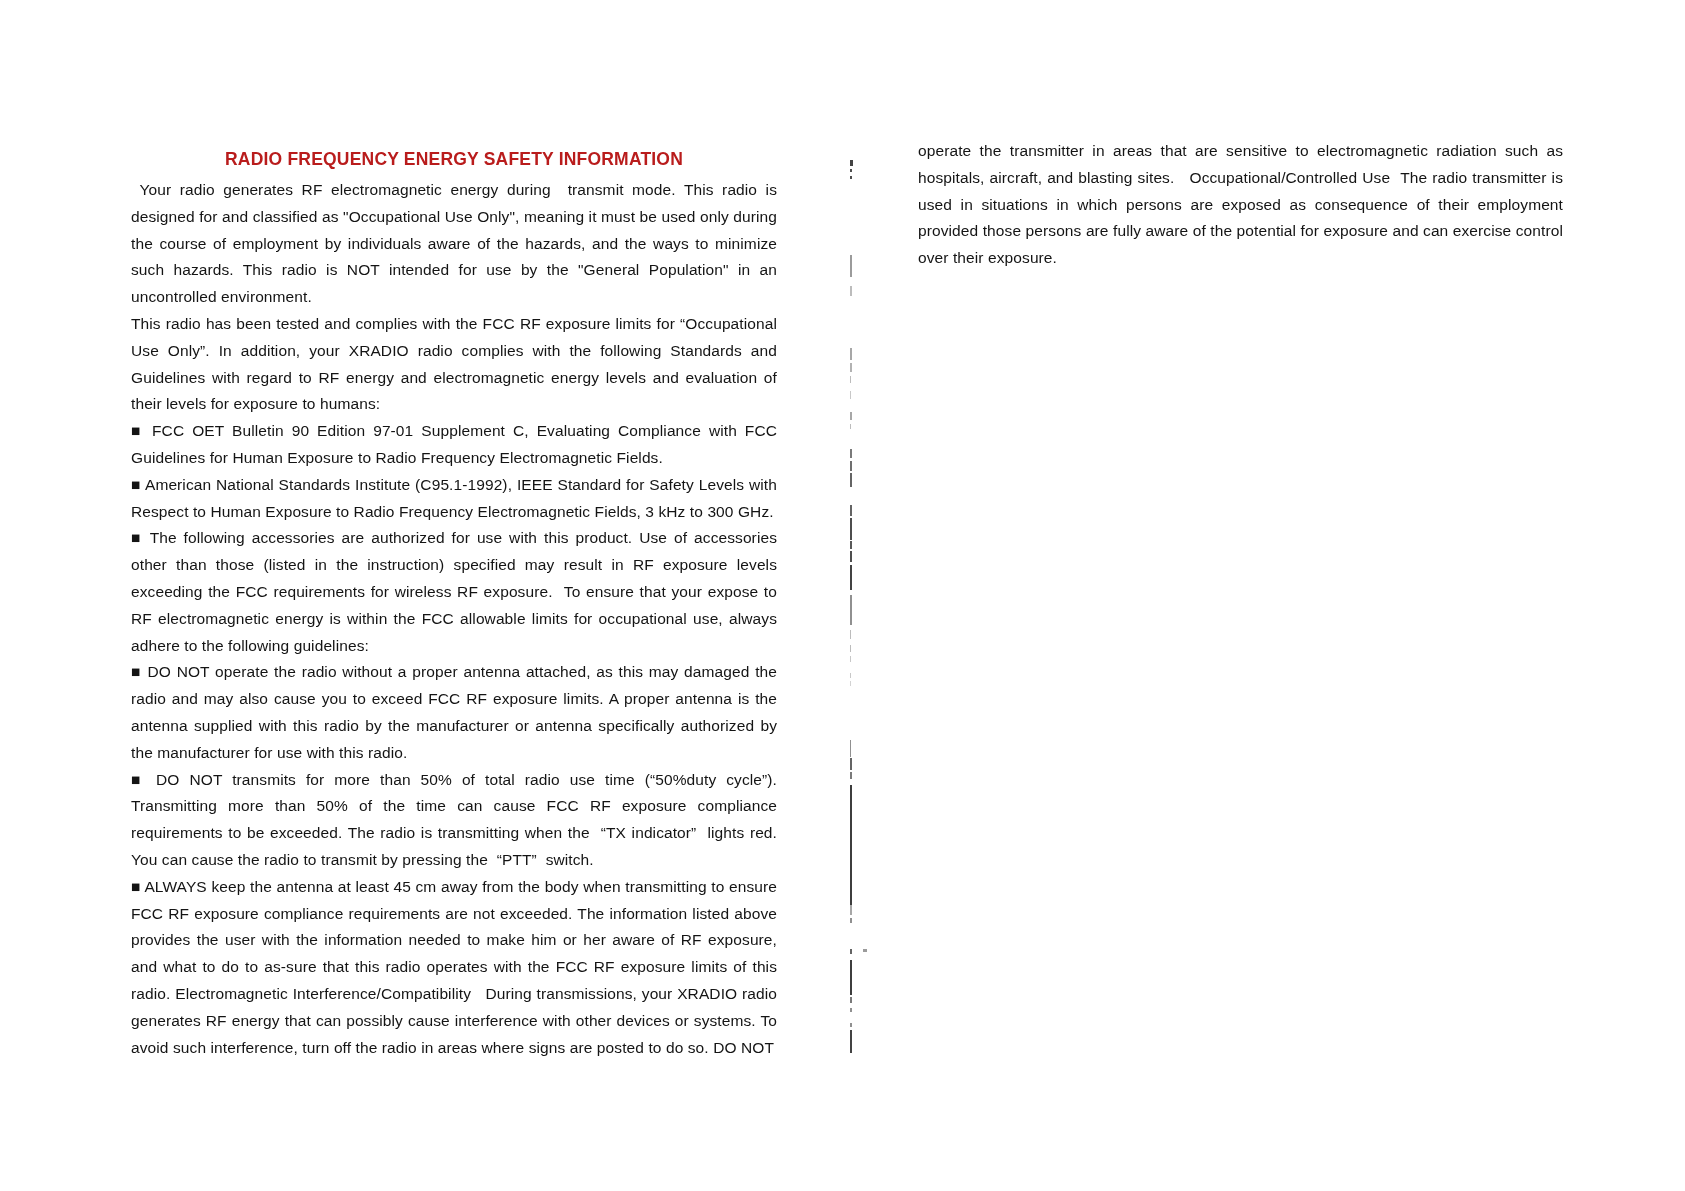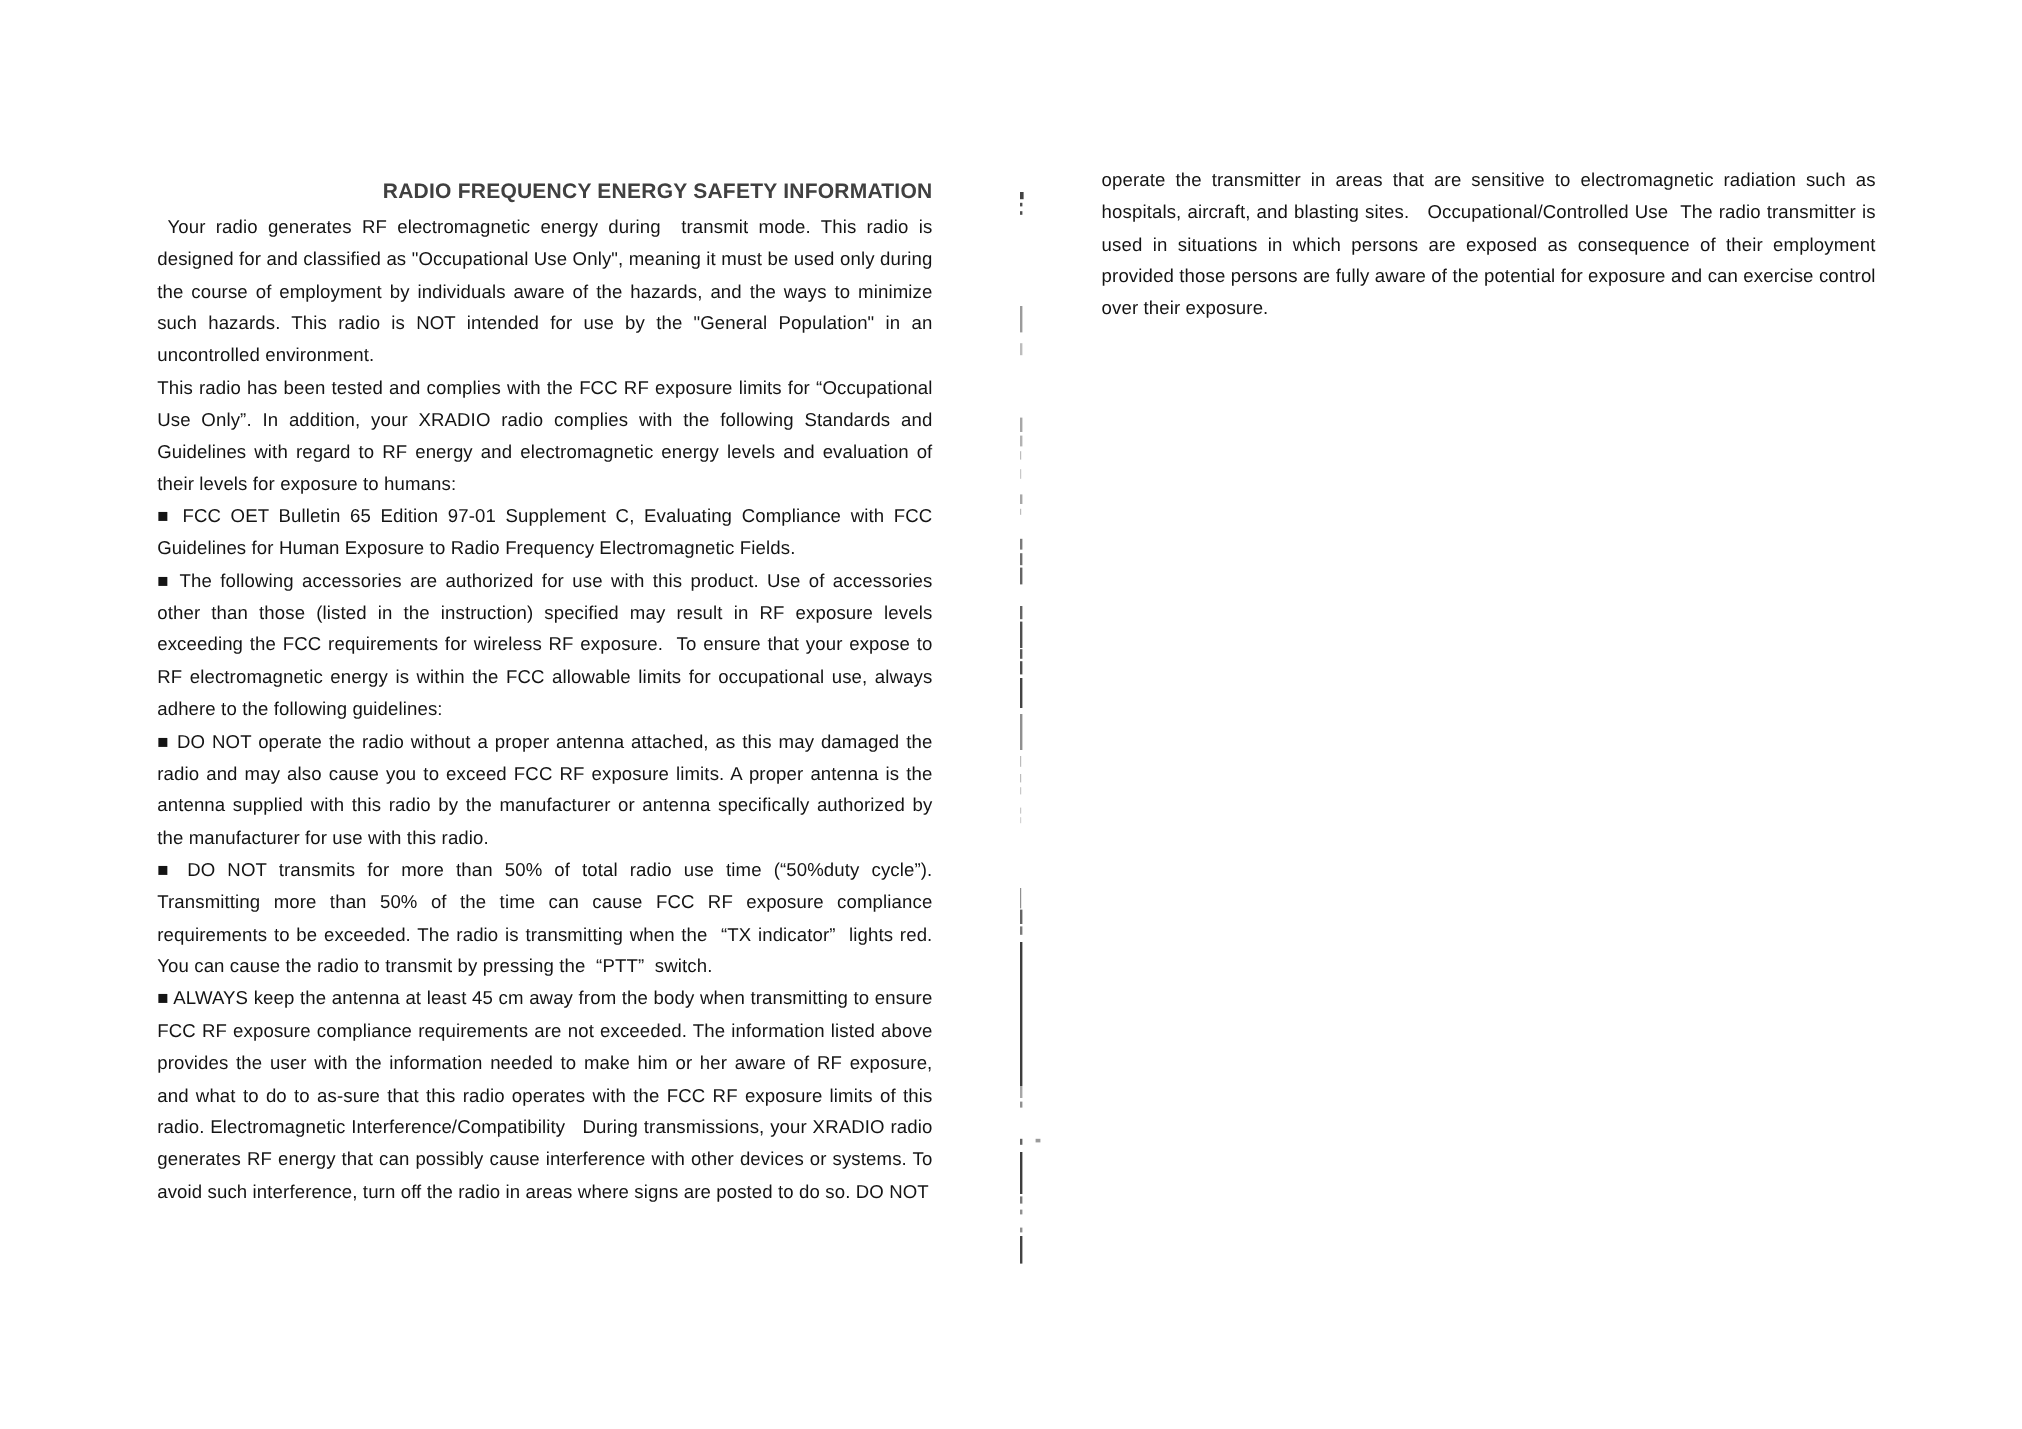--- a/index.html
+++ b/index.html
@@ -20,36 +20,37 @@
   }
   .col p { margin: 0; text-align: justify; }
   .col-left  { left: 131px; top: 149px; width: 646px; }
   .col-right { left: 918px; top: 138px; width: 645px; }
   .title {
     font-size: 17.5px;
     font-weight: 700;
     margin: 0 0 7px 0;
     line-height: 21px;
     letter-spacing: 0.2px;
-    text-align: right;
-    color: #404040;
+    text-align: center;
+    color: #b91c1c;
   }
   .fold-layer { position: absolute; inset: 0; pointer-events: none; }
   .fold-seg { position: absolute; background: #222; }
 </style>
 </head>
 <body>
 
 <div class="page">
 
   <section class="col col-left">
     <h1 class="title">RADIO FREQUENCY ENERGY SAFETY INFORMATION</h1>
     <p>&nbsp;Your radio generates RF electromagnetic energy during &nbsp;transmit mode. This radio is designed for and classified as "Occupational Use Only", meaning it must be used only during the course of employment by individuals aware of the hazards, and the ways to minimize such hazards. This radio is NOT intended for use by the "General Population" in an uncontrolled environment.</p>
     <p>This radio has been tested and complies with the FCC RF exposure limits for “Occupational Use Only”. In addition, your XRADIO radio complies with the following Standards and Guidelines with regard to RF energy and electromagnetic energy levels and evaluation of their levels for exposure to humans:</p>
-    <p>■ FCC OET Bulletin 65 Edition 97-01 Supplement C, Evaluating Compliance with FCC Guidelines for Human Exposure to Radio Frequency Electromagnetic Fields.</p>
+    <p>■ FCC OET Bulletin 90 Edition 97-01 Supplement C, Evaluating Compliance with FCC Guidelines for Human Exposure to Radio Frequency Electromagnetic Fields.</p>
+    <p>■ American National Standards Institute (C95.1-1992), IEEE Standard for Safety Levels with Respect to Human Exposure to Radio Frequency Electromagnetic Fields, 3 kHz to 300 GHz.</p>
     <p>■ The following accessories are authorized for use with this product. Use of accessories other than those (listed in the instruction) specified may result in RF exposure levels exceeding the FCC requirements for wireless RF exposure. &nbsp;To ensure that your expose to RF electromagnetic energy is within the FCC allowable limits for occupational use, always adhere to the following guidelines:</p>
     <p>■ DO NOT operate the radio without a proper antenna attached, as this may damaged the radio and may also cause you to exceed FCC RF exposure limits. A proper antenna is the antenna supplied with this radio by the manufacturer or antenna specifically authorized by the manufacturer for use with this radio.</p>
     <p>■ DO NOT transmits for more than 50% of total radio use time (“50%duty cycle”). Transmitting more than 50% of the time can cause FCC RF exposure compliance requirements to be exceeded. The radio is transmitting when the &nbsp;“TX indicator” &nbsp;lights red. You can cause the radio to transmit by pressing the &nbsp;“PTT” &nbsp;switch.</p>
     <p>■ ALWAYS keep the antenna at least 45 cm away from the body when transmitting to ensure FCC RF exposure compliance requirements are not exceeded. The information listed above provides the user with the information needed to make him or her aware of RF exposure, and what to do to as-sure that this radio operates with the FCC RF exposure limits of this radio. Electromagnetic Interference/Compatibility &nbsp; During transmissions, your XRADIO radio generates RF energy that can possibly cause interference with other devices or systems. To avoid such interference, turn off the radio in areas where signs are posted to do so. DO NOT</p>
   </section>
 
   <section class="col col-right">
     <p>operate the transmitter in areas that are sensitive to electromagnetic radiation such as hospitals, aircraft, and blasting sites. &nbsp;&nbsp;Occupational/Controlled Use &nbsp;The radio transmitter is used in situations in which persons are exposed as consequence of their employment provided those persons are fully aware of the potential for exposure and can exercise control over their exposure.</p>
   </section>
 

